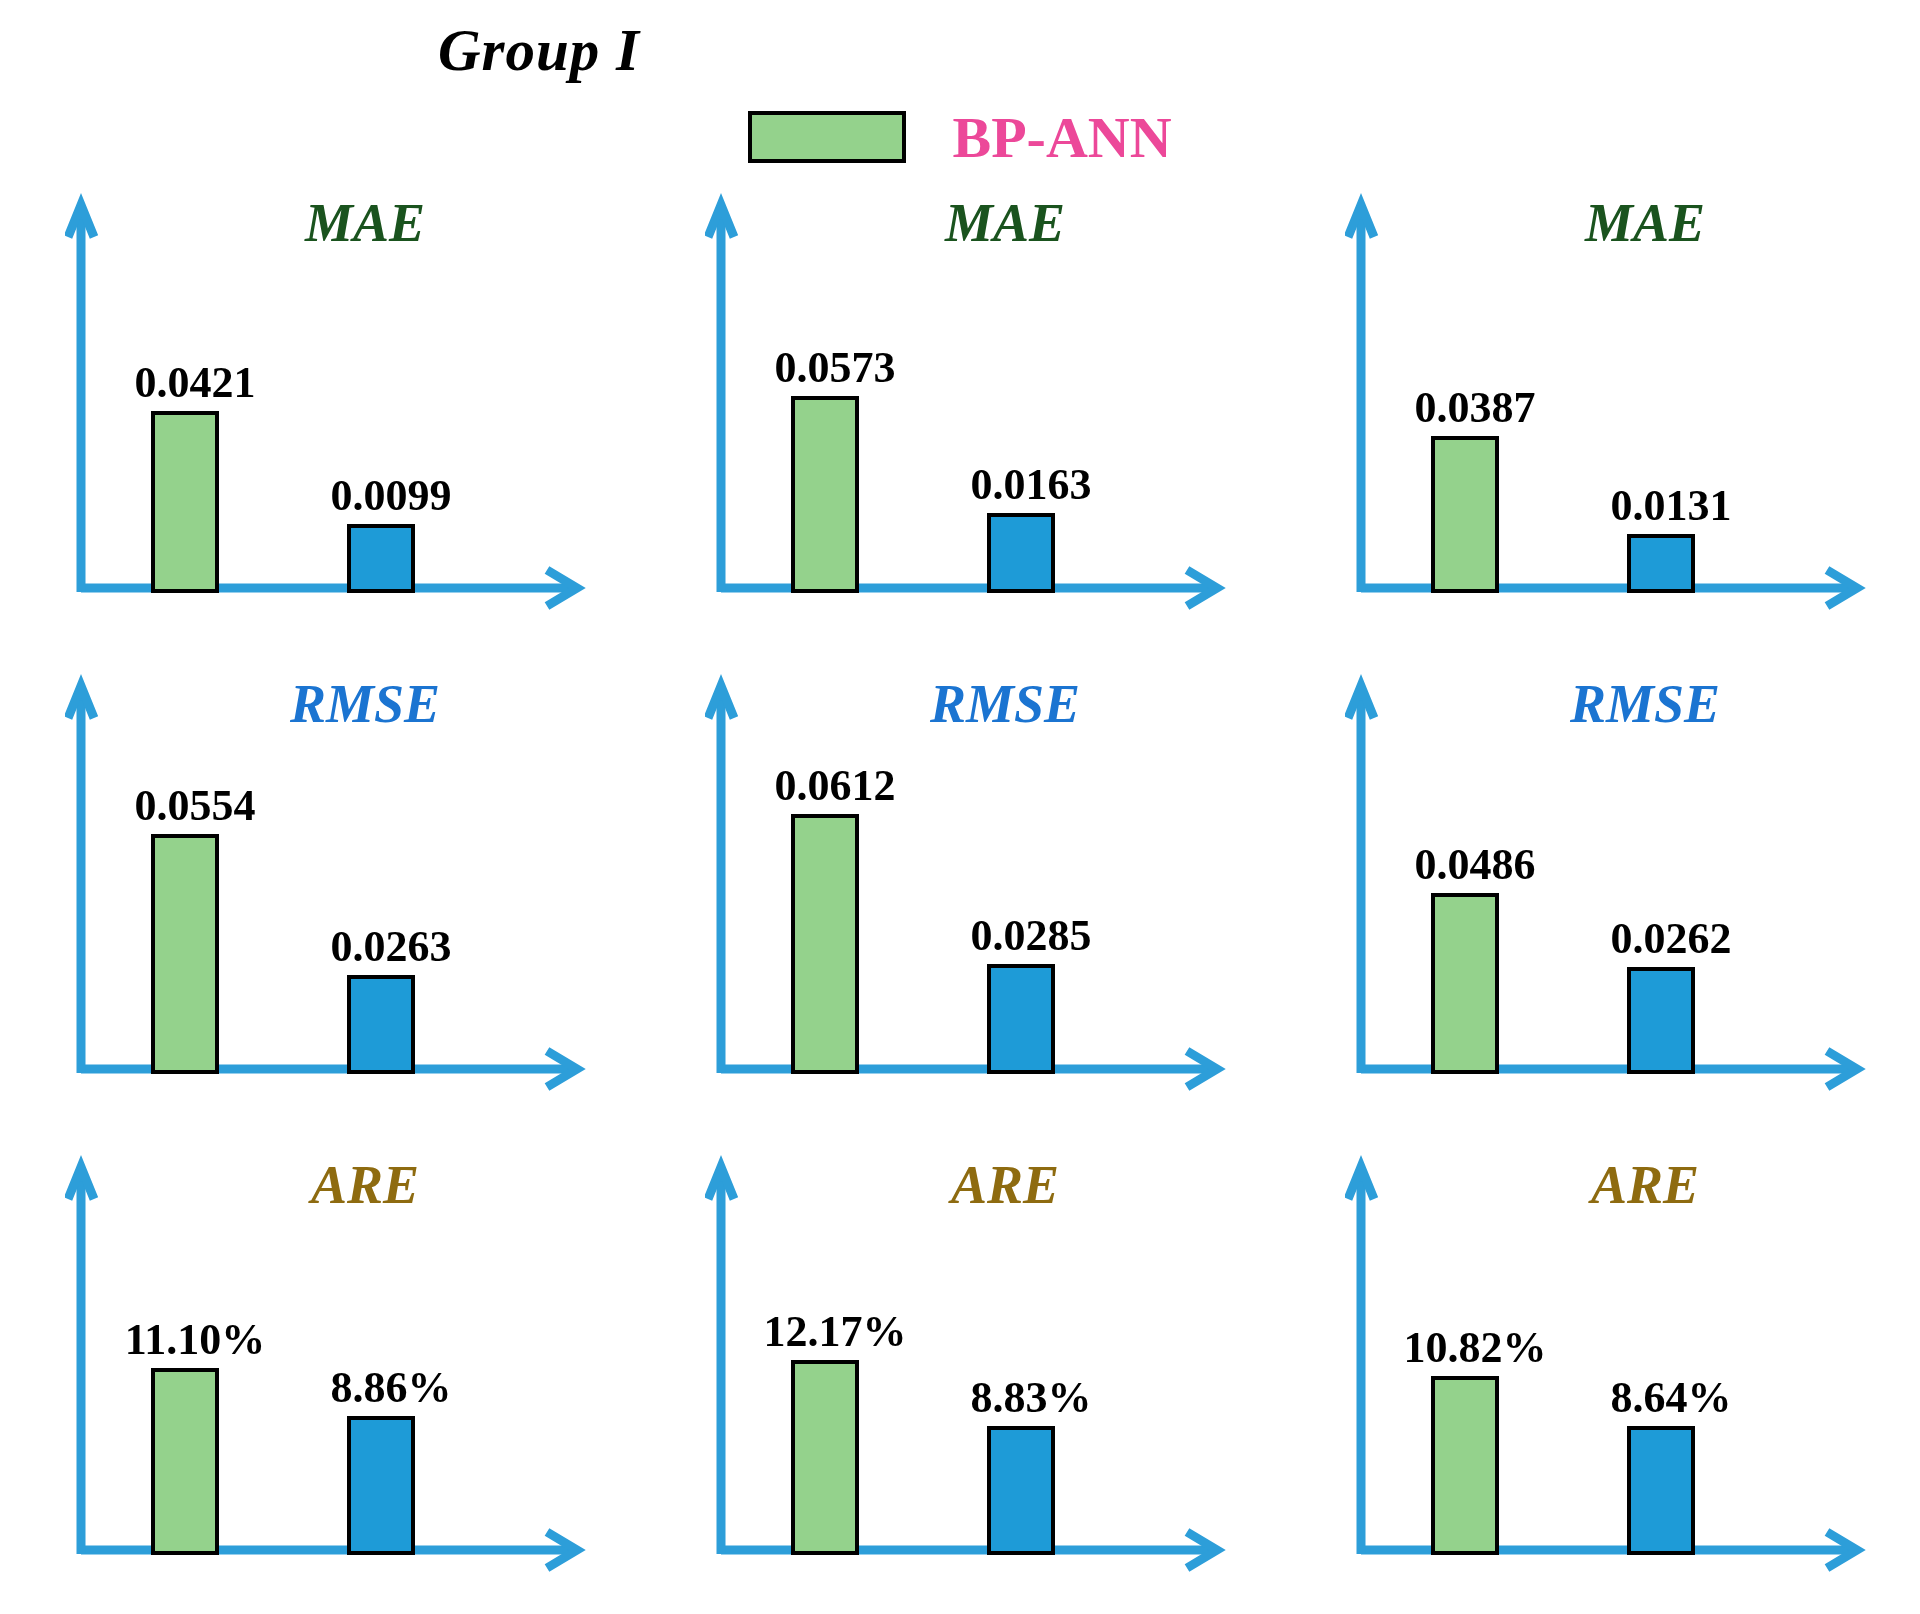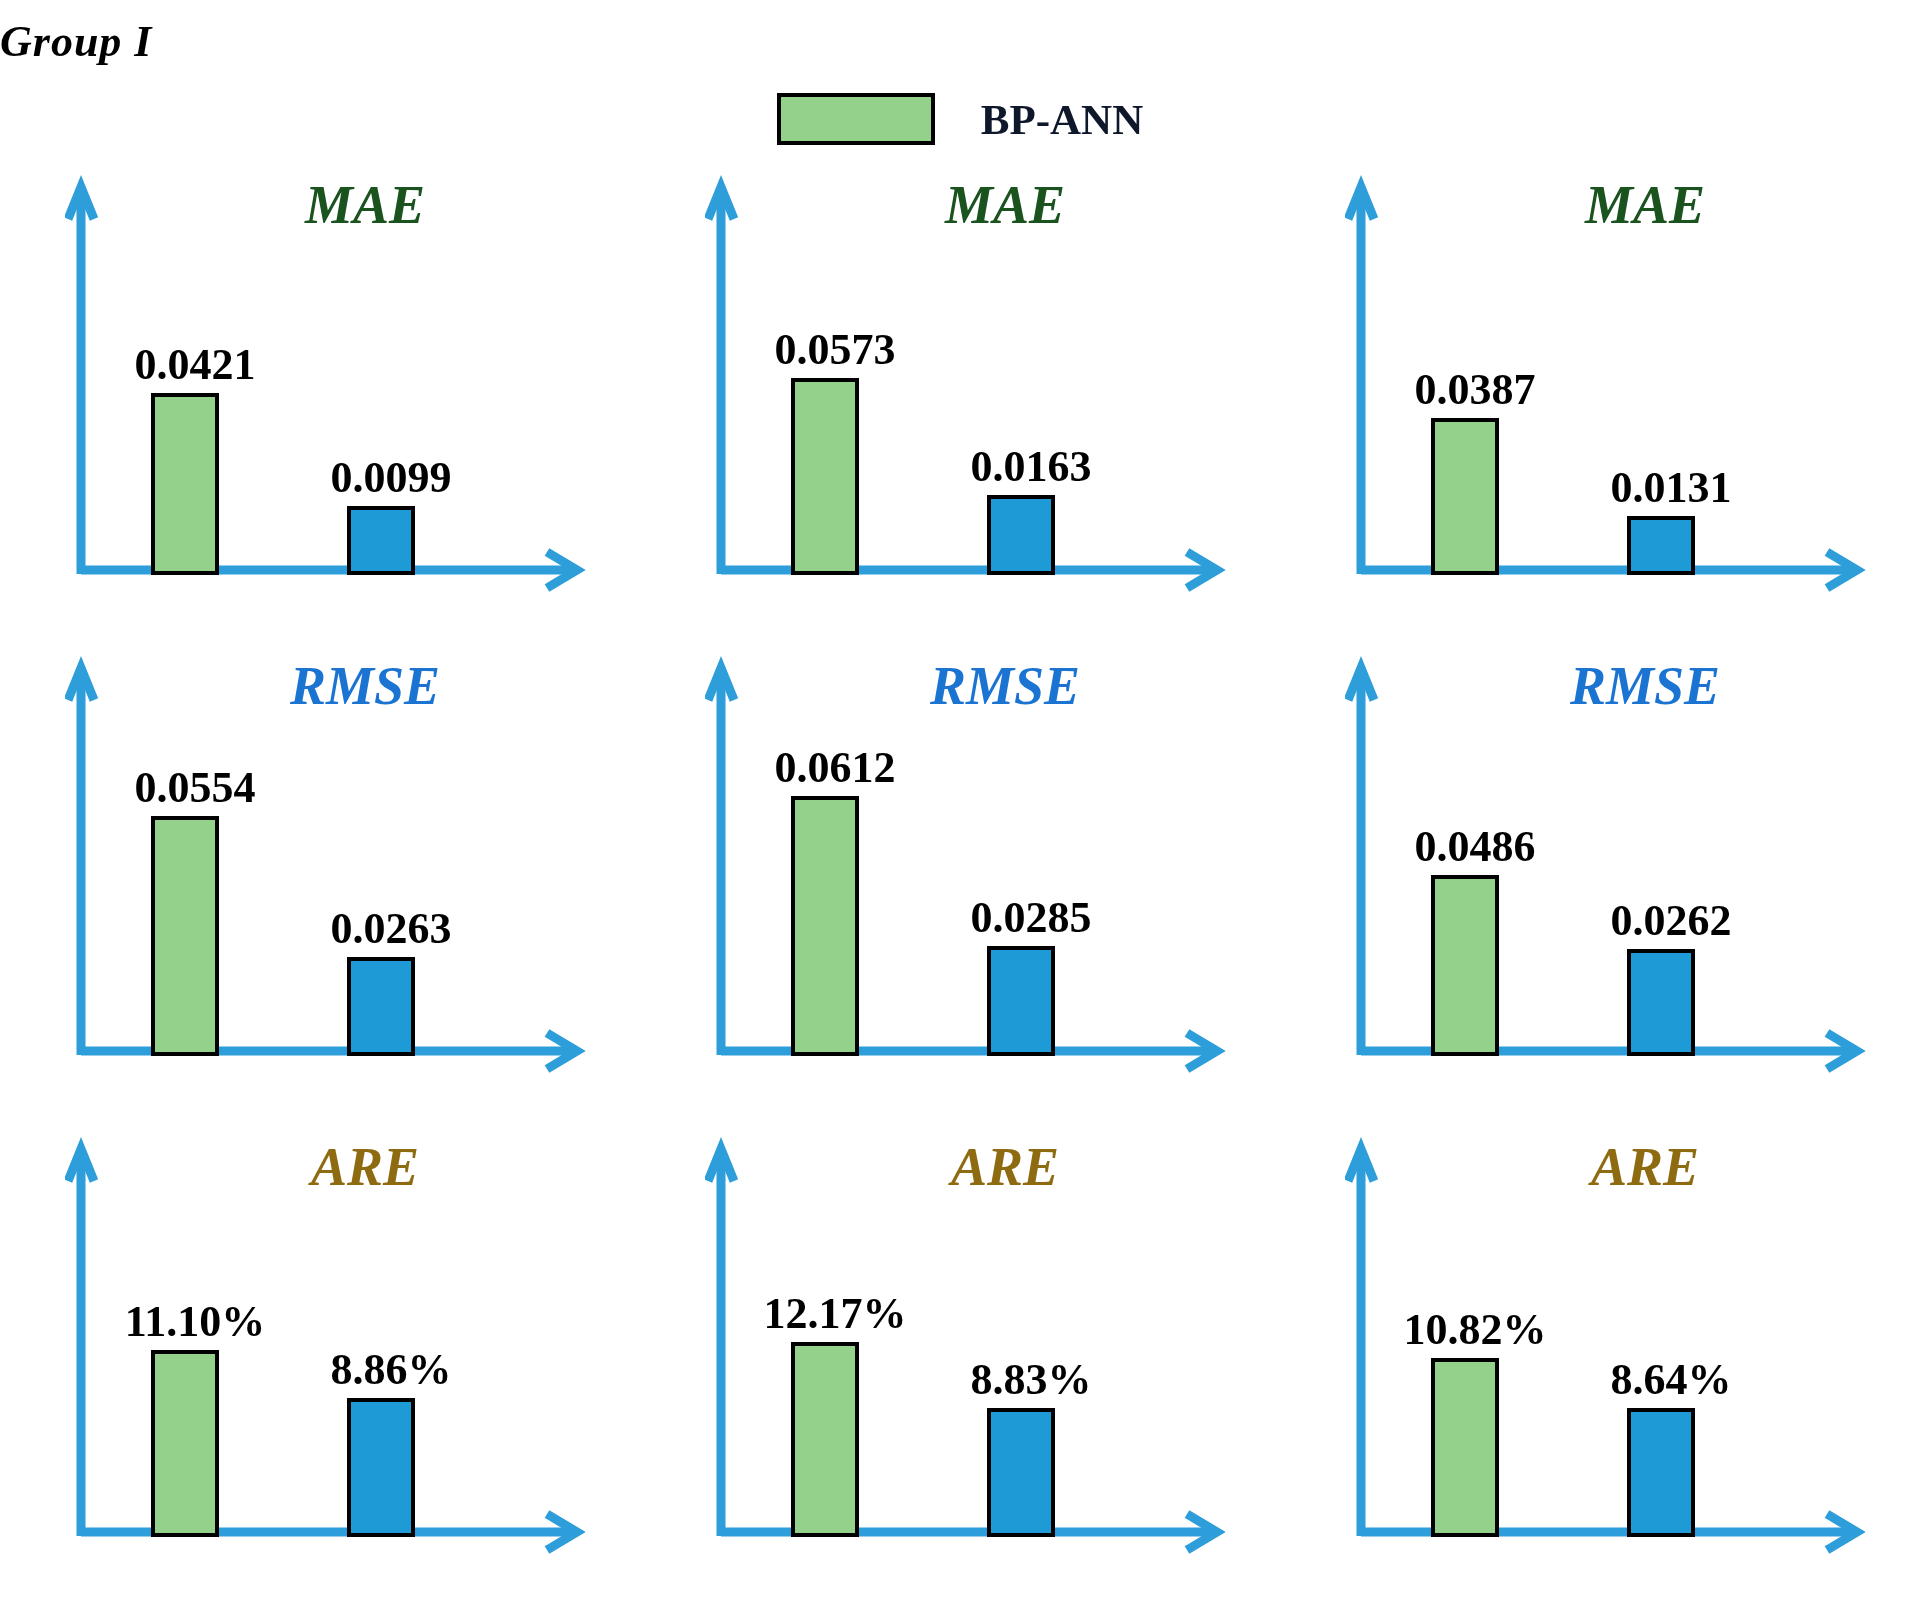--- a/index.html
+++ b/index.html
@@ -2,27 +2,27 @@
 <html><head>
 <meta charset="utf-8">
 <style>
   html,body{margin:0;padding:0;}
   body{
     width:1920px;height:1614px;background:#ffffff;overflow:hidden;
     font-family:"Liberation Serif","DejaVu Serif",serif;
   }
   .headers{display:grid;grid-template-columns:repeat(3,1fr);padding-top:16px;}
   .group-header{
-    text-align:left;font-size:44px;font-weight:bold;font-style:italic;color:#000;
+    text-align:right;font-size:59px;font-weight:bold;font-style:italic;color:#000;
     letter-spacing:1px;
   }
   .legend{display:flex;justify-content:center;align-items:center;gap:115px;margin-top:26px;height:52px;}
   .legend-item{display:flex;align-items:center;gap:34px;}
   .swatch{display:inline-block;width:150px;height:44px;border:4px solid #000;box-sizing:content-box;}
-  .legend-label{font-size:43px;font-weight:bold;color:#0f172a;margin-left:12px;}
+  .legend-label{font-size:58px;font-weight:bold;color:#ec4899;margin-left:12px;}
   .charts{display:grid;grid-template-columns:repeat(3,1fr);row-gap:36px;margin-top:10px;}
   .chart-cell{display:flex;justify-content:center;padding-left:20px;}
   svg text{font-family:"Liberation Serif","DejaVu Serif",serif;}
 </style>
 </head>
 <body>
 
 <div class="headers">
   <div class="group-header">Group I</div>
 </div>

